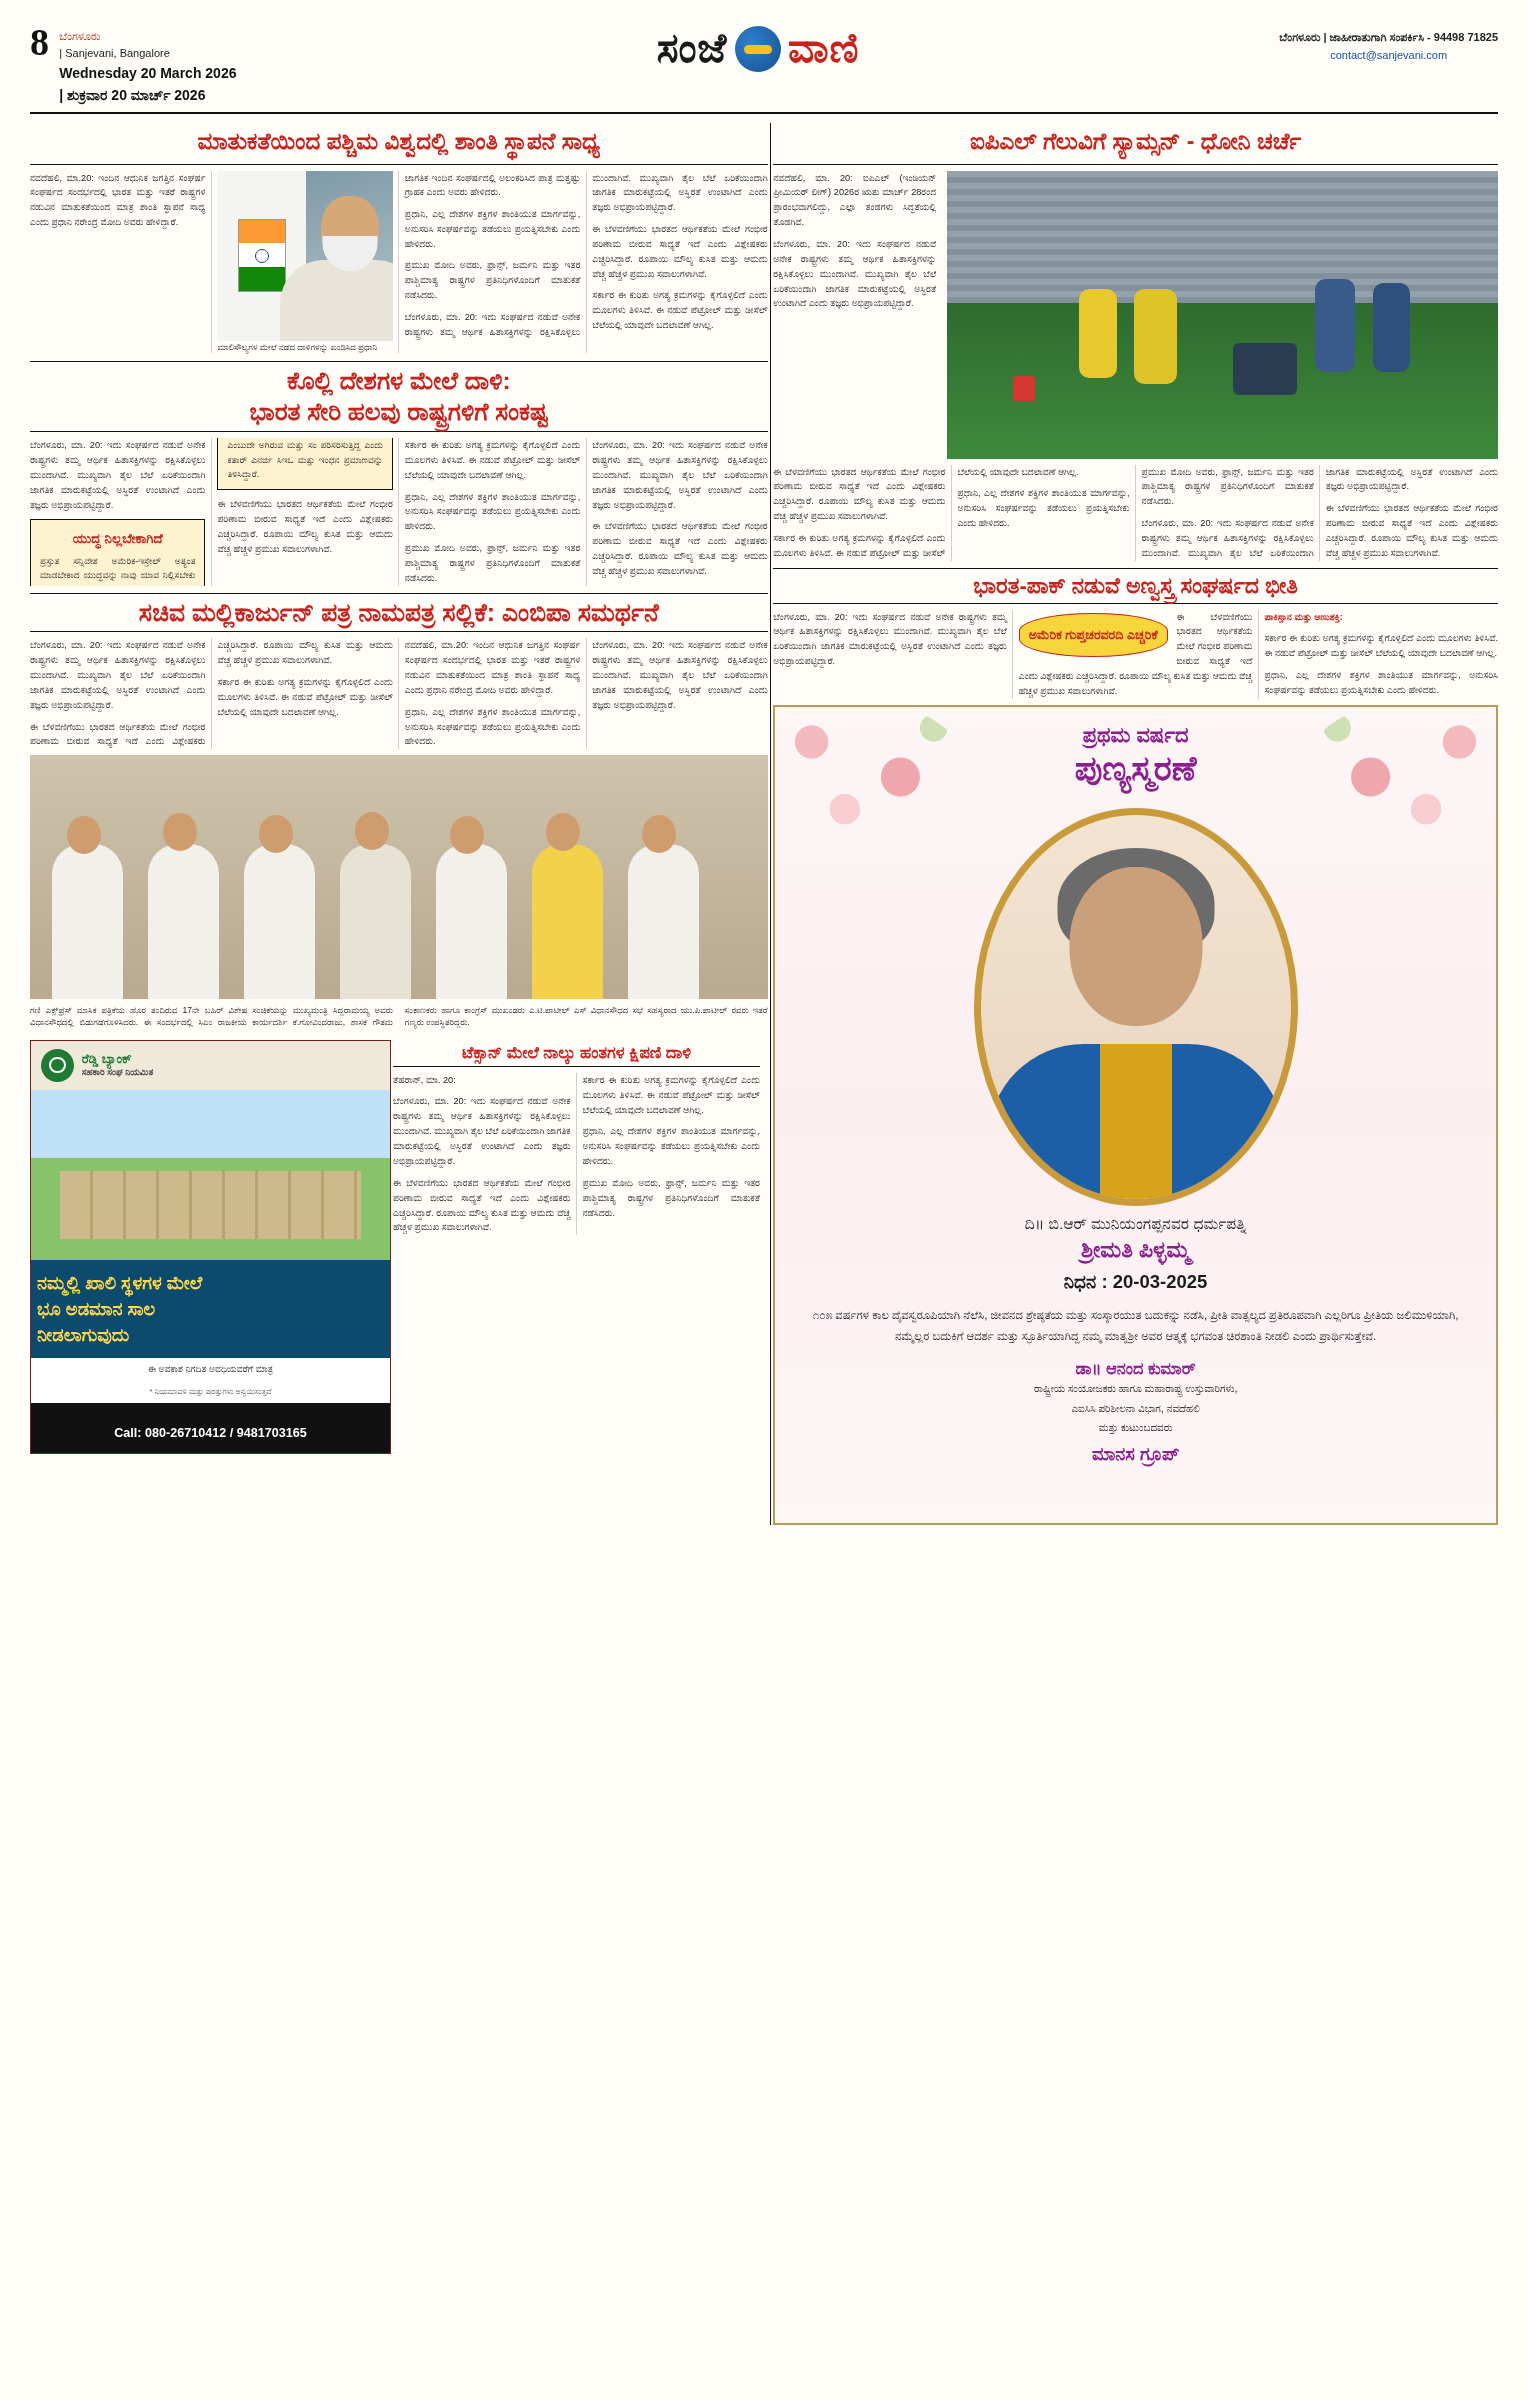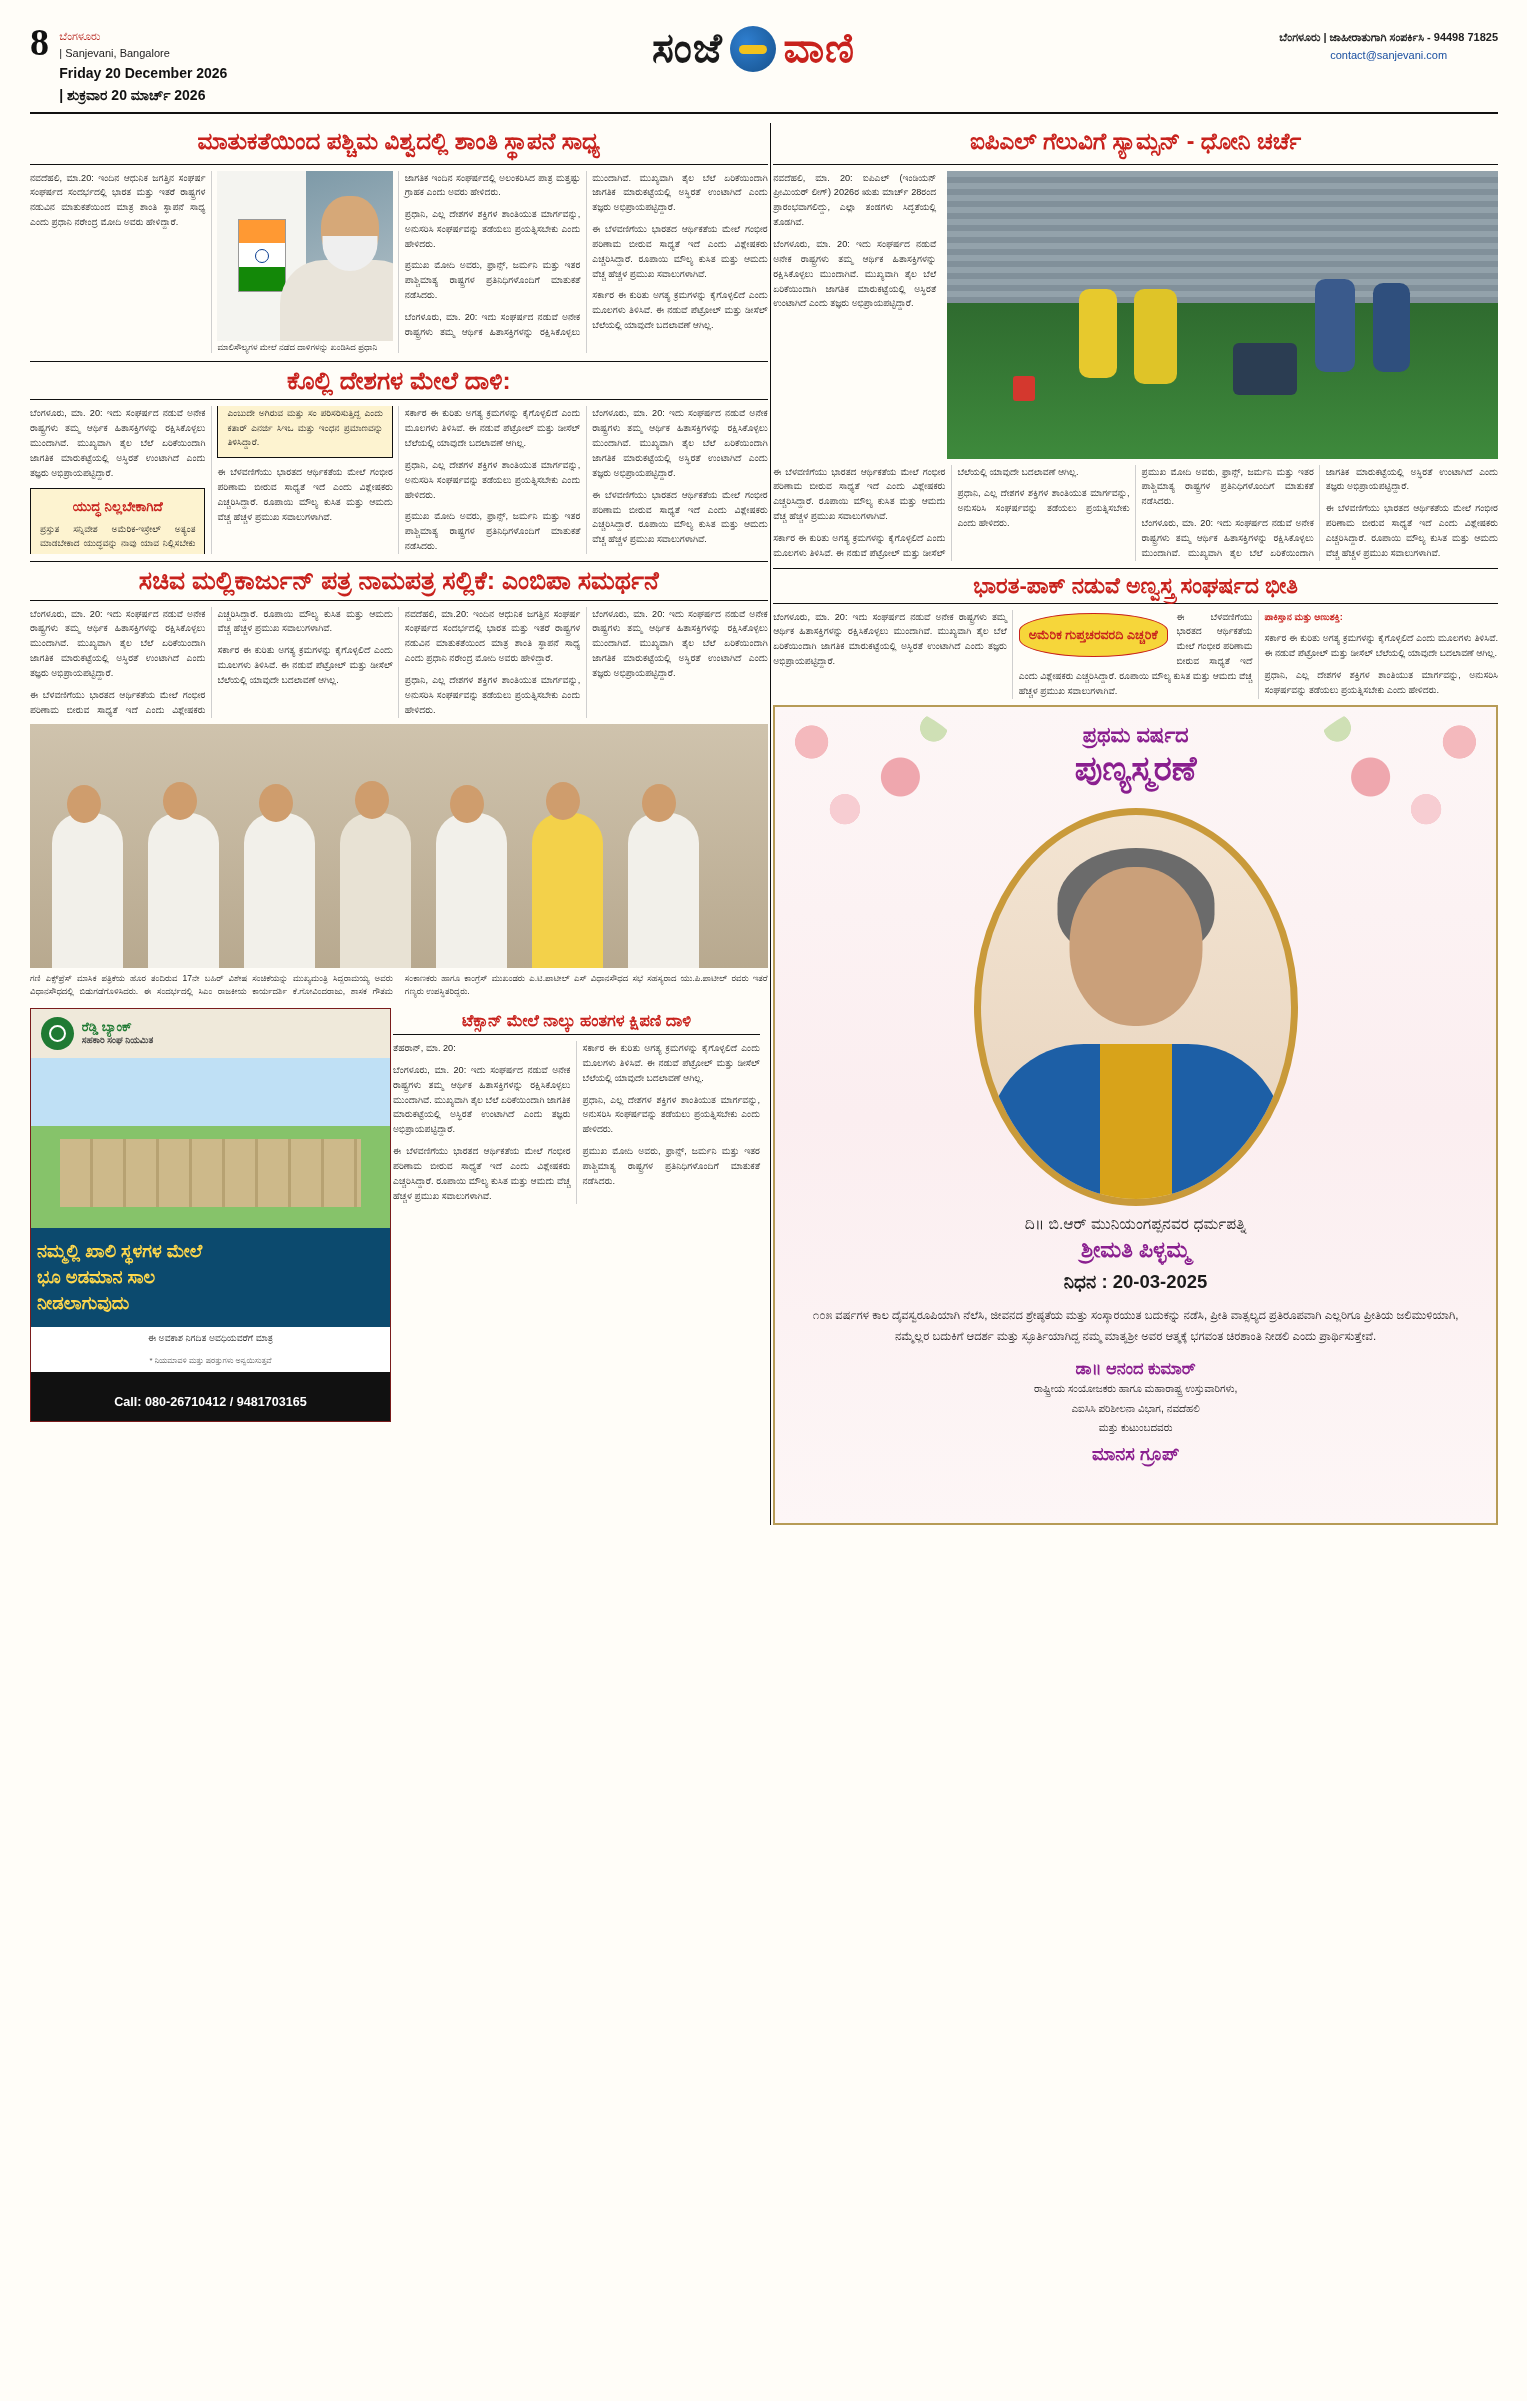--- a/index.html
+++ b/index.html
@@ -113,21 +113,21 @@
 <body>
 
 <div class="page">
 
   <div class="masthead">
     <div class="mh-left">
       <div class="pageno">8</div>
       <div class="mh-left-txt">
         <div class="l1">ಬೆಂಗಳೂರು</div>
         <div>| Sanjevani, Bangalore</div>
-        <div class="mh-date">Friday  20  December  2026</div>
+        <div class="mh-date">Wednesday  20  March  2026</div>
         <div class="mh-date kn">| ಶುಕ್ರವಾರ 20 ಮಾರ್ಚ್ 2026</div>
       </div>
     </div>
     <div class="logo">
       <span class="logo-txt">ಸಂಜೆ</span>
       <span class="logo-mark"></span>
       <span class="logo-txt logo-red">ವಾಣಿ</span>
     </div>
     <div class="mh-right">
       <div class="ph">ಬೆಂಗಳೂರು    |    ಜಾಹೀರಾತುಗಾಗಿ ಸಂಪರ್ಕಿಸಿ - 94498 71825</div>
@@ -159,20 +159,21 @@
         <p>ಜಾಗತಿಕ ಇಂದಿನ ಸಂಘರ್ಷದಲ್ಲಿ ಅಲಂಕರಿಸಿದ ಪಾತ್ರ ಮತ್ತಷ್ಟು ಗ್ರಾಹಕ ಎಂದು ಅವರು ಹೇಳಿದರು.</p>
         <p>ಪ್ರಧಾನಿ, ಎಲ್ಲ ದೇಶಗಳ ಶಕ್ತಿಗಳ ಶಾಂತಿಯುತ ಮಾರ್ಗವನ್ನು, ಅನುಸರಿಸಿ ಸಂಘರ್ಷವನ್ನು ತಡೆಯಲು ಪ್ರಯತ್ನಿಸಬೇಕು ಎಂದು ಹೇಳಿದರು.</p>
         <p>ಪ್ರಮುಖ ಮೋದಿ ಅವರು, ಫ್ರಾನ್ಸ್, ಜರ್ಮನಿ ಮತ್ತು ಇತರ ಪಾಶ್ಚಿಮಾತ್ಯ ರಾಷ್ಟ್ರಗಳ ಪ್ರತಿನಿಧಿಗಳೊಂದಿಗೆ ಮಾತುಕತೆ ನಡೆಸಿದರು.</p>
         <p>ಬೆಂಗಳೂರು, ಮಾ. 20: ಇದು ಸಂಘರ್ಷದ ನಡುವೆ ಅನೇಕ ರಾಷ್ಟ್ರಗಳು ತಮ್ಮ ಆರ್ಥಿಕ ಹಿತಾಸಕ್ತಿಗಳನ್ನು ರಕ್ಷಿಸಿಕೊಳ್ಳಲು ಮುಂದಾಗಿವೆ. ಮುಖ್ಯವಾಗಿ ತೈಲ ಬೆಲೆ ಏರಿಕೆಯಿಂದಾಗಿ ಜಾಗತಿಕ ಮಾರುಕಟ್ಟೆಯಲ್ಲಿ ಅಸ್ಥಿರತೆ ಉಂಟಾಗಿದೆ ಎಂದು ತಜ್ಞರು ಅಭಿಪ್ರಾಯಪಟ್ಟಿದ್ದಾರೆ.</p>
         <p>ಈ ಬೆಳವಣಿಗೆಯು ಭಾರತದ ಆರ್ಥಿಕತೆಯ ಮೇಲೆ ಗಂಭೀರ ಪರಿಣಾಮ ಬೀರುವ ಸಾಧ್ಯತೆ ಇದೆ ಎಂದು ವಿಶ್ಲೇಷಕರು ಎಚ್ಚರಿಸಿದ್ದಾರೆ. ರೂಪಾಯಿ ಮೌಲ್ಯ ಕುಸಿತ ಮತ್ತು ಆಮದು ವೆಚ್ಚ ಹೆಚ್ಚಳ ಪ್ರಮುಖ ಸವಾಲುಗಳಾಗಿವೆ.</p>
         <p>ಸರ್ಕಾರ ಈ ಕುರಿತು ಅಗತ್ಯ ಕ್ರಮಗಳನ್ನು ಕೈಗೊಳ್ಳಲಿದೆ ಎಂದು ಮೂಲಗಳು ತಿಳಿಸಿವೆ. ಈ ನಡುವೆ ಪೆಟ್ರೋಲ್ ಮತ್ತು ಡೀಸೆಲ್ ಬೆಲೆಯಲ್ಲಿ ಯಾವುದೇ ಬದಲಾವಣೆ ಆಗಿಲ್ಲ.</p>
       </div>
 
       <div class="secbar">
         <div class="hl-red" style="font-size:24.4px;text-align:center;line-height:1.3">ಕೊಲ್ಲಿ ದೇಶಗಳ ಮೇಲೆ ದಾಳಿ:</div>
+        <div class="hl-red" style="font-size:24.4px;text-align:center;line-height:1.3">ಭಾರತ ಸೇರಿ ಹಲವು ರಾಷ್ಟ್ರಗಳಿಗೆ ಸಂಕಷ್ಟ</div>
       </div>
 
       <div class="cols4 bodytext">
         <p>ಬೆಂಗಳೂರು, ಮಾ. 20: ಇದು ಸಂಘರ್ಷದ ನಡುವೆ ಅನೇಕ ರಾಷ್ಟ್ರಗಳು ತಮ್ಮ ಆರ್ಥಿಕ ಹಿತಾಸಕ್ತಿಗಳನ್ನು ರಕ್ಷಿಸಿಕೊಳ್ಳಲು ಮುಂದಾಗಿವೆ. ಮುಖ್ಯವಾಗಿ ತೈಲ ಬೆಲೆ ಏರಿಕೆಯಿಂದಾಗಿ ಜಾಗತಿಕ ಮಾರುಕಟ್ಟೆಯಲ್ಲಿ ಅಸ್ಥಿರತೆ ಉಂಟಾಗಿದೆ ಎಂದು ತಜ್ಞರು ಅಭಿಪ್ರಾಯಪಟ್ಟಿದ್ದಾರೆ.</p>
         <div class="yellowbox">
           <div class="t">ಯುದ್ಧ ನಿಲ್ಲಬೇಕಾಗಿದೆ</div>
           <div style="font-size:9px;line-height:1.6;text-align:justify">ಪ್ರಸ್ತುತ ಸನ್ನಿವೇಶ ಅಮೆರಿಕ-ಇಸ್ರೇಲ್ ಅತ್ಯಂತ ಮಾಡಬೇಕಾದ ಯುದ್ಧವನ್ನು ನಾವು ಯಾವ ನಿಲ್ಲಿಸಬೇಕು ಎಂಬುದೇ ಅಗಿರುವ ಮತ್ತು ಸಂ ಪರಿಸರಿಸುತ್ತಿದ್ದ ಎಂದು ಕತಾರ್ ಎನರ್ಜಿ ಸಿಇಒ ಮತ್ತು ಇಂಧನ ಪ್ರಮಾಣವನ್ನು ತಿಳಿಸಿದ್ದಾರೆ.</div>
         </div>
         <p>ಈ ಬೆಳವಣಿಗೆಯು ಭಾರತದ ಆರ್ಥಿಕತೆಯ ಮೇಲೆ ಗಂಭೀರ ಪರಿಣಾಮ ಬೀರುವ ಸಾಧ್ಯತೆ ಇದೆ ಎಂದು ವಿಶ್ಲೇಷಕರು ಎಚ್ಚರಿಸಿದ್ದಾರೆ. ರೂಪಾಯಿ ಮೌಲ್ಯ ಕುಸಿತ ಮತ್ತು ಆಮದು ವೆಚ್ಚ ಹೆಚ್ಚಳ ಪ್ರಮುಖ ಸವಾಲುಗಳಾಗಿವೆ.</p>
         <p>ಸರ್ಕಾರ ಈ ಕುರಿತು ಅಗತ್ಯ ಕ್ರಮಗಳನ್ನು ಕೈಗೊಳ್ಳಲಿದೆ ಎಂದು ಮೂಲಗಳು ತಿಳಿಸಿವೆ. ಈ ನಡುವೆ ಪೆಟ್ರೋಲ್ ಮತ್ತು ಡೀಸೆಲ್ ಬೆಲೆಯಲ್ಲಿ ಯಾವುದೇ ಬದಲಾವಣೆ ಆಗಿಲ್ಲ.</p>

